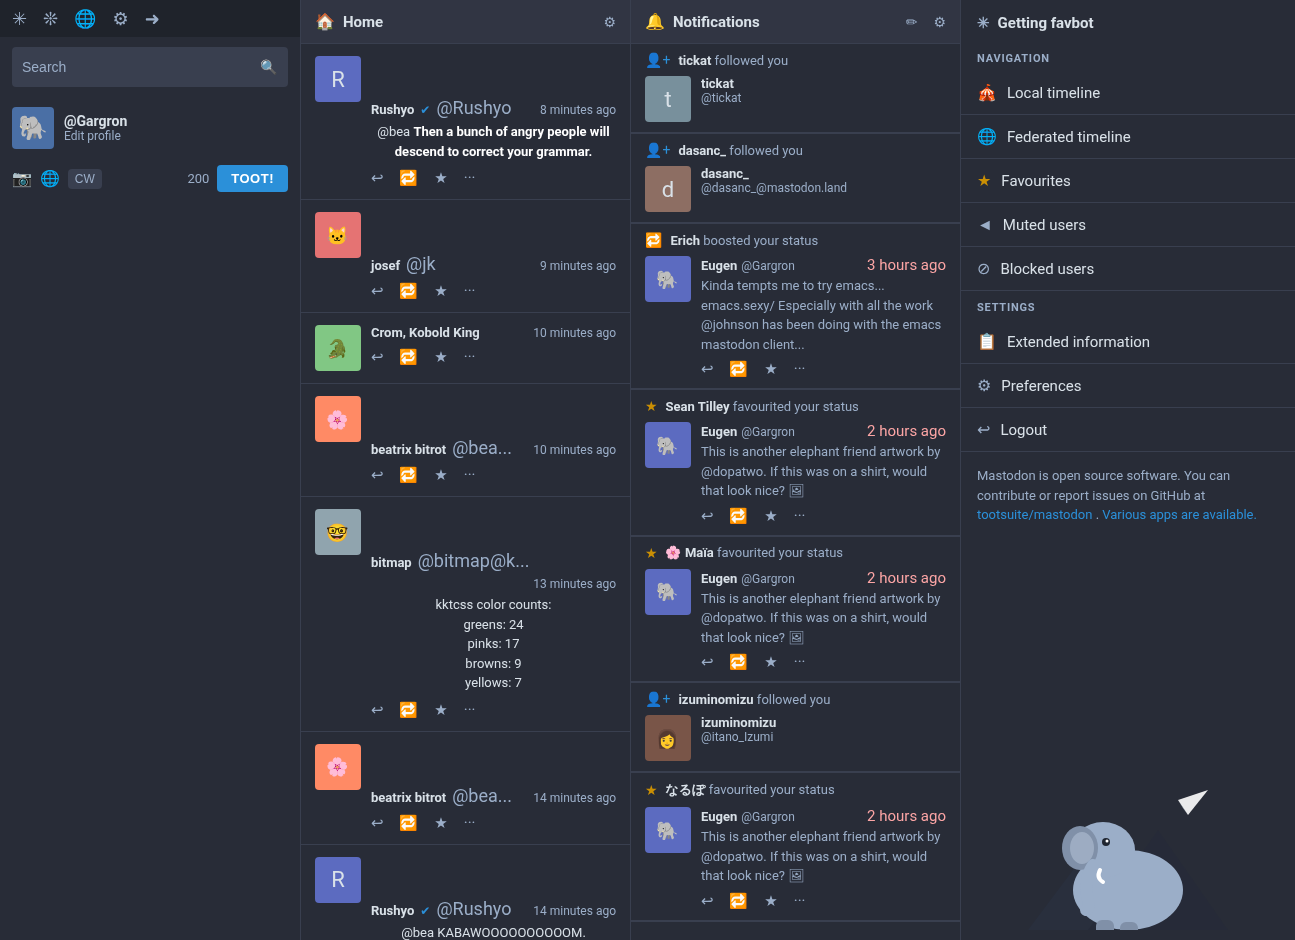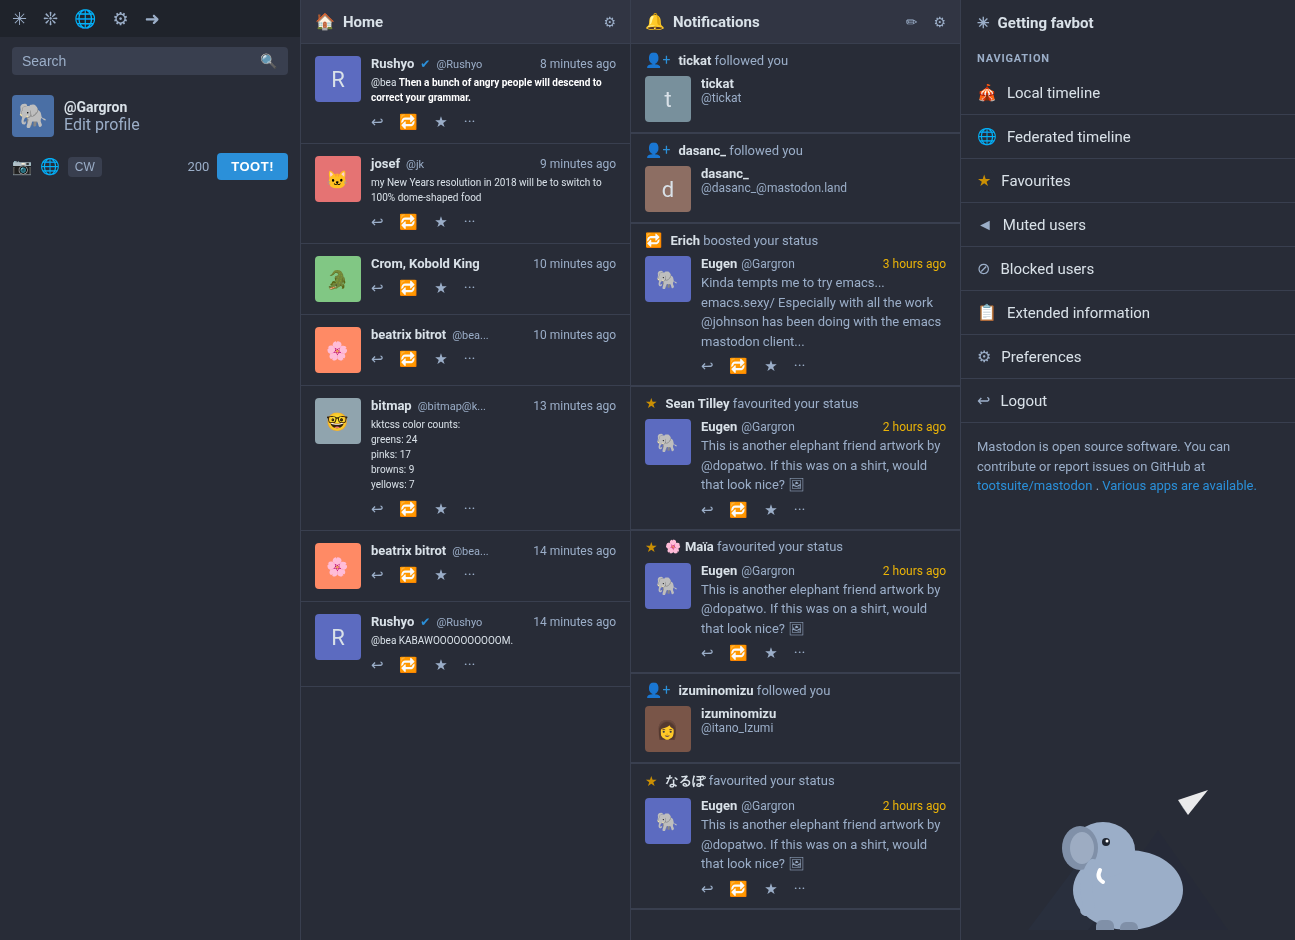--- a/index.html
+++ b/index.html
@@ -33,21 +33,21 @@
       font-size: 18px;
       color: #9baec8;
       cursor: pointer;
     }
     .search-bar {
       display: flex;
       align-items: center;
       background: #393f4f;
       border-radius: 4px;
       margin: 10px 12px;
-      padding: 6px 10px;
+      padding: 12px 10px;
     }
     .search-bar input {
       background: transparent;
       border: none;
       outline: none;
       color: #d9e1e8;
       flex: 1;
       font-size: 14px;
     }
     .search-bar input::placeholder { color: #9baec8; }
@@ -63,21 +63,21 @@
       height: 42px;
       border-radius: 4px;
       background: #6364ff;
       display: flex;
       align-items: center;
       justify-content: center;
       font-size: 20px;
       overflow: hidden;
     }
     .profile-name { font-weight: bold; font-size: 14px; color: #d9e1e8; }
-    .profile-edit { font-size: 16px; color: #9baec8; }
+    .profile-edit { font-size: 12px; color: #9baec8; }
     .compose-area {
       margin: 0 12px 10px;
       background: #fff;
       border-radius: 4px;
       padding: 8px;
     }
     .compose-textarea {
       width: 100%;
       background: transparent;
       border: none;
@@ -184,24 +184,24 @@
     }
     .status-body { flex: 1; min-width: 0; }
     .status-meta {
       display: flex;
       align-items: baseline;
       gap: 6px;
       flex-wrap: wrap;
       margin-bottom: 4px;
     }
     .status-name { font-weight: bold; font-size: 13px; color: #d9e1e8; }
-    .status-handle { font-size: 11px; color: #9baec8; }
+    .status-handle { font-size: 18px; color: #9baec8; margin-top: 41px; }
     .status-time { font-size: 12px; color: #9baec8; margin-left: auto; }
     .status-verified { color: #2b90d9; font-size: 12px; }
-    .status-text { font-size: 10px; color: #d9e1e8; line-height: 1.5; word-break: break-word; }
+    .status-text { font-size: 13px; color: #d9e1e8; line-height: 1.5; word-break: break-word; text-align: center; }
     .status-text strong { color: #fff; }
     .status-actions {
       display: flex;
       align-items: center;
       gap: 16px;
       margin-top: 8px;
     }
     .status-actions span { color: #9baec8; font-size: 15px; cursor: pointer; }
 
     
@@ -243,21 +243,21 @@
       flex-shrink: 0;
       display: flex;
       align-items: center;
       justify-content: center;
       font-size: 22px;
       overflow: hidden;
     }
     .notif-body { flex: 1; min-width: 0; }
     .notif-name { font-weight: bold; font-size: 13px; color: #d9e1e8; }
     .notif-handle { font-size: 12px; color: #9baec8; }
-    .notif-time { font-size: 12px; color: #eab308; margin-left: auto; }
+    .notif-time { font-size: 15px; color: #fca5a5; margin-left: auto; }
     .notif-text { font-size: 13px; color: #9baec8; line-height: 1.5; margin-top: 2px; word-break: break-word; }
     .notif-actions {
       display: flex;
       align-items: center;
       gap: 16px;
       margin-top: 6px;
     }
     .notif-actions span { color: #9baec8; font-size: 15px; cursor: pointer; }
     .notif-meta { display: flex; align-items: baseline; gap: 4px; }
 
@@ -410,21 +410,20 @@
       </div>
 
       <div class="status-item">
         <div class="status-avatar" style="background:#e57373; font-size:18px;">🐱</div>
         <div class="status-body">
           <div class="status-meta">
             <span class="status-name">josef</span>
             <span class="status-handle">@jk</span>
             <span class="status-time">9 minutes ago</span>
           </div>
-          <div class="status-text">my New Years resolution in 2018 will be to switch to 100% dome-shaped food</div>
           <div class="status-actions">
             <span>↩</span>
             <span>🔁</span>
             <span>★</span>
             <span>···</span>
           </div>
         </div>
       </div>
 
       <div class="status-item">
@@ -689,20 +688,21 @@
     </div>
     <div class="nav-item">
       <span class="nav-item-icon">◄</span>
       <span class="nav-item-label">Muted users</span>
     </div>
     <div class="nav-item">
       <span class="nav-item-icon">⊘</span>
       <span class="nav-item-label">Blocked users</span>
     </div>
 
+    <div class="settings-section-label">SETTINGS</div>
 
     <div class="nav-item">
       <span class="nav-item-icon">📋</span>
       <span class="nav-item-label">Extended information</span>
     </div>
     <div class="nav-item">
       <span class="nav-item-icon">⚙</span>
       <span class="nav-item-label">Preferences</span>
     </div>
     <div class="nav-item">

